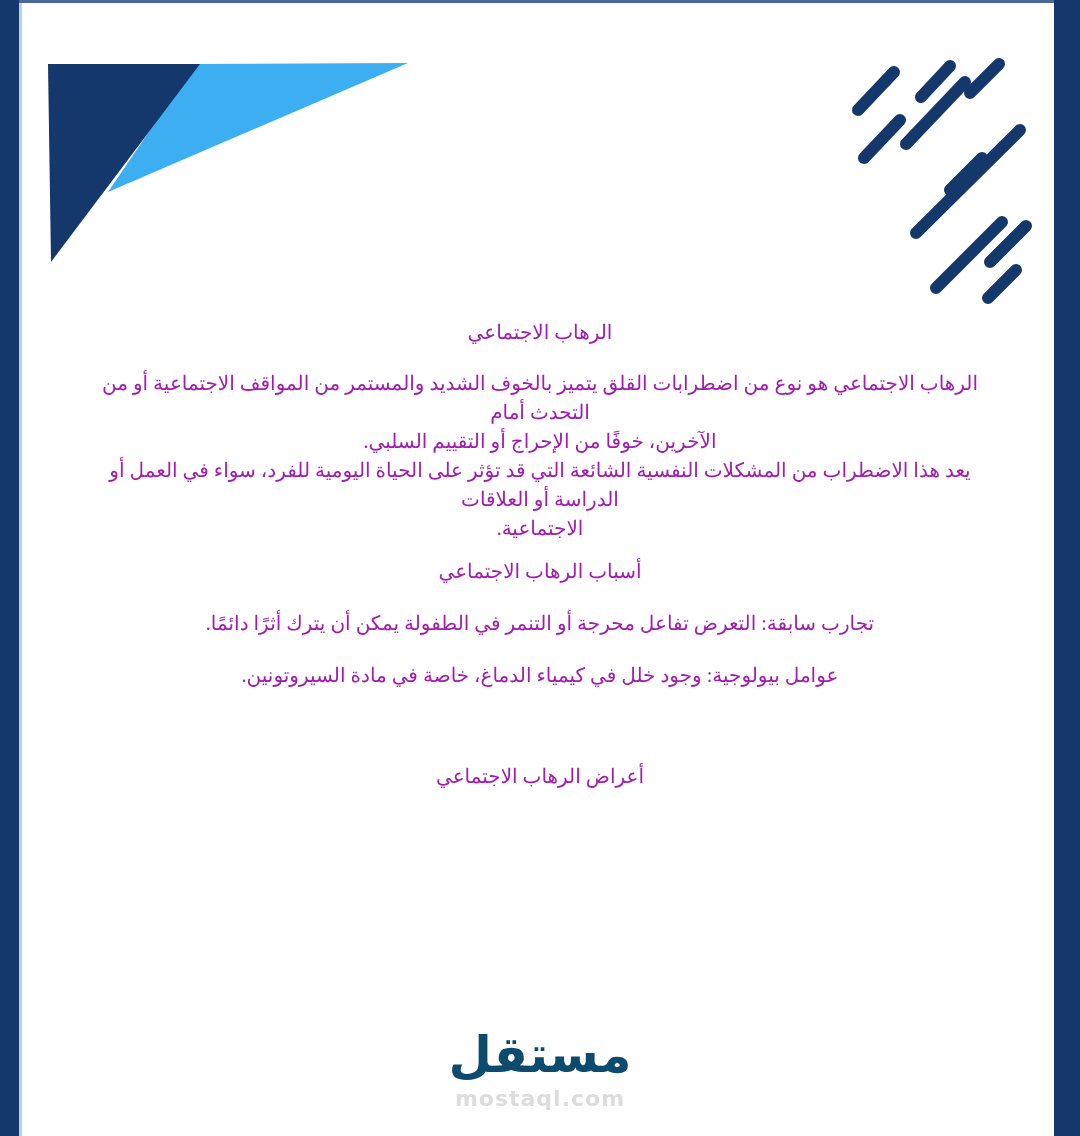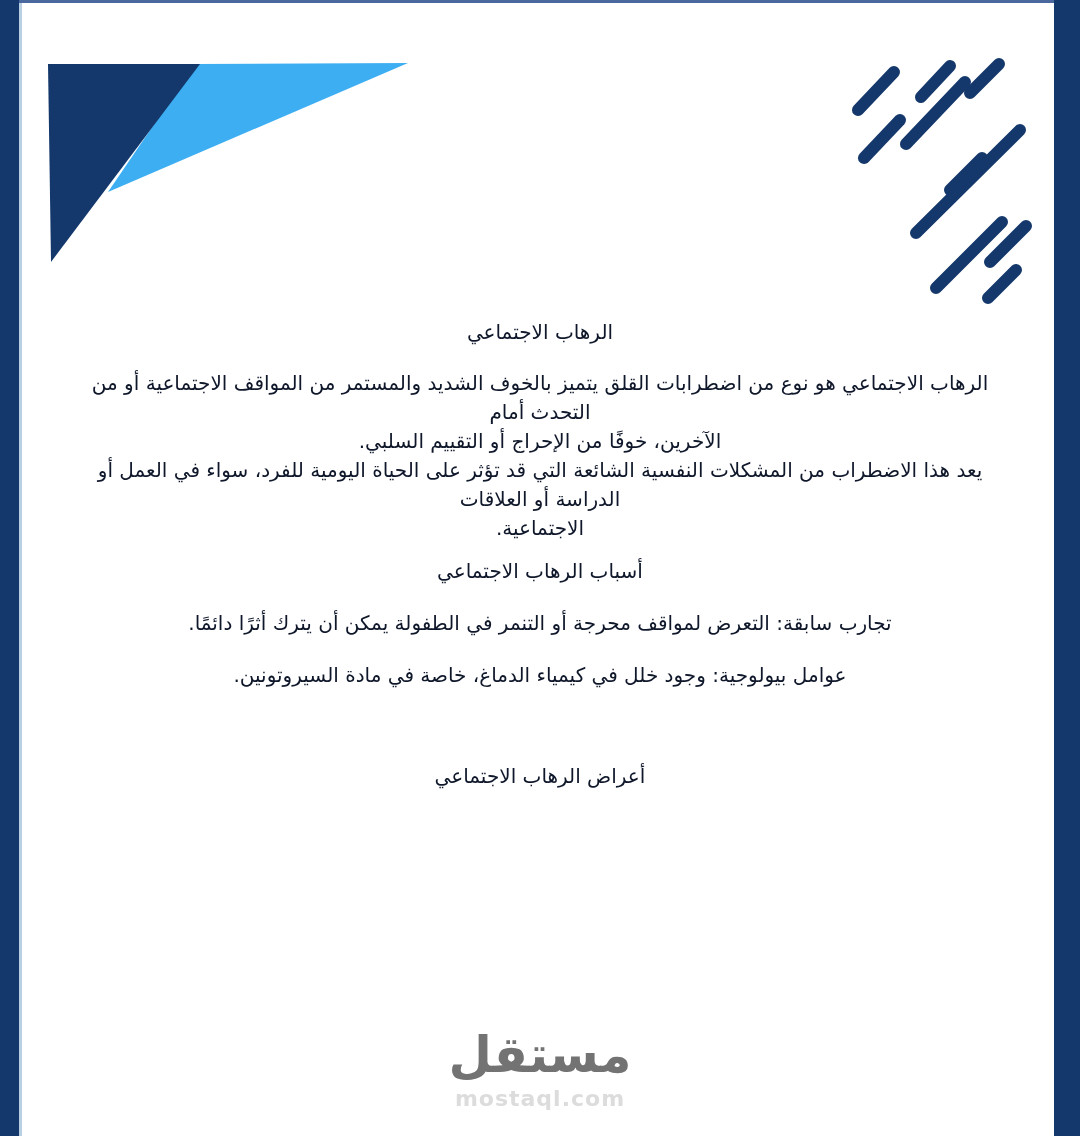--- a/index.html
+++ b/index.html
@@ -36,42 +36,43 @@
     position: absolute; left: 0; top: 0;
     width: 1080px; height: 1136px;
     pointer-events: none;
   }
   
   .content {
     position: absolute;
     left: 80px; right: 80px; top: 0;
     direction: rtl;
     text-align: center;
-    color: #0f172a;
+    color: #a21caf;
     font-size: 20px;
     line-height: 29px;
     padding-top: 318px;
+    font-family: Liberation Serif, serif;
   }
   .doc-title { margin: 0; font-size: 20px; font-weight: 400; line-height: 29px; }
   .intro { margin: 22px 0 0 0; white-space: pre-line; }
   .section { margin-top: 72px; }
   .section:first-child { margin-top: 14px; }
   .section-heading { margin: 0; font-size: 20px; font-weight: 400; line-height: 29px; text-align: center; }
   .section-item { margin-top: 23px; line-height: 29px; }
   
   .watermark {
     position: absolute; left: 0; top: 1028px;
     width: 1080px;
     text-align: center;
     pointer-events: none;
   }
   .watermark-logo {
     font-size: 50px;
     font-weight: bold;
-    color: #737373;
+    color: #0c4a6e;
     line-height: 54px;
     direction: rtl;
   }
   .watermark-domain {
     font-size: 22px;
     color: #DCDCDC;
     font-weight: bold;
     letter-spacing: 1px;
     line-height: 30px;
     margin-top: 2px;
@@ -107,21 +108,21 @@
 <div class="content">
   <h1 class="doc-title">الرهاب الاجتماعي</h1>
   <p class="intro">الرهاب الاجتماعي هو نوع من اضطرابات القلق يتميز بالخوف الشديد والمستمر من المواقف الاجتماعية أو من التحدث أمام
 الآخرين، خوفًا من الإحراج أو التقييم السلبي.
 يعد هذا الاضطراب من المشكلات النفسية الشائعة التي قد تؤثر على الحياة اليومية للفرد، سواء في العمل أو الدراسة أو العلاقات
 الاجتماعية.</p>
   <div id="sections">
   <section class="section">
     <h2 class="section-heading">أسباب الرهاب الاجتماعي</h2>
     <div class="section-items">
-          <div class="section-item">تجارب سابقة: التعرض لمواقف محرجة أو التنمر في الطفولة يمكن أن يترك أثرًا دائمًا.</div>
+          <div class="section-item">تجارب سابقة: التعرض تفاعل محرجة أو التنمر في الطفولة يمكن أن يترك أثرًا دائمًا.</div>
           <div class="section-item">عوامل بيولوجية: وجود خلل في كيمياء الدماغ، خاصة في مادة السيروتونين.</div>
         </div>
   </section>
 
   <section class="section">
     <h2 class="section-heading">أعراض الرهاب الاجتماعي</h2>
   </section>
 </div>
 </div>
 

